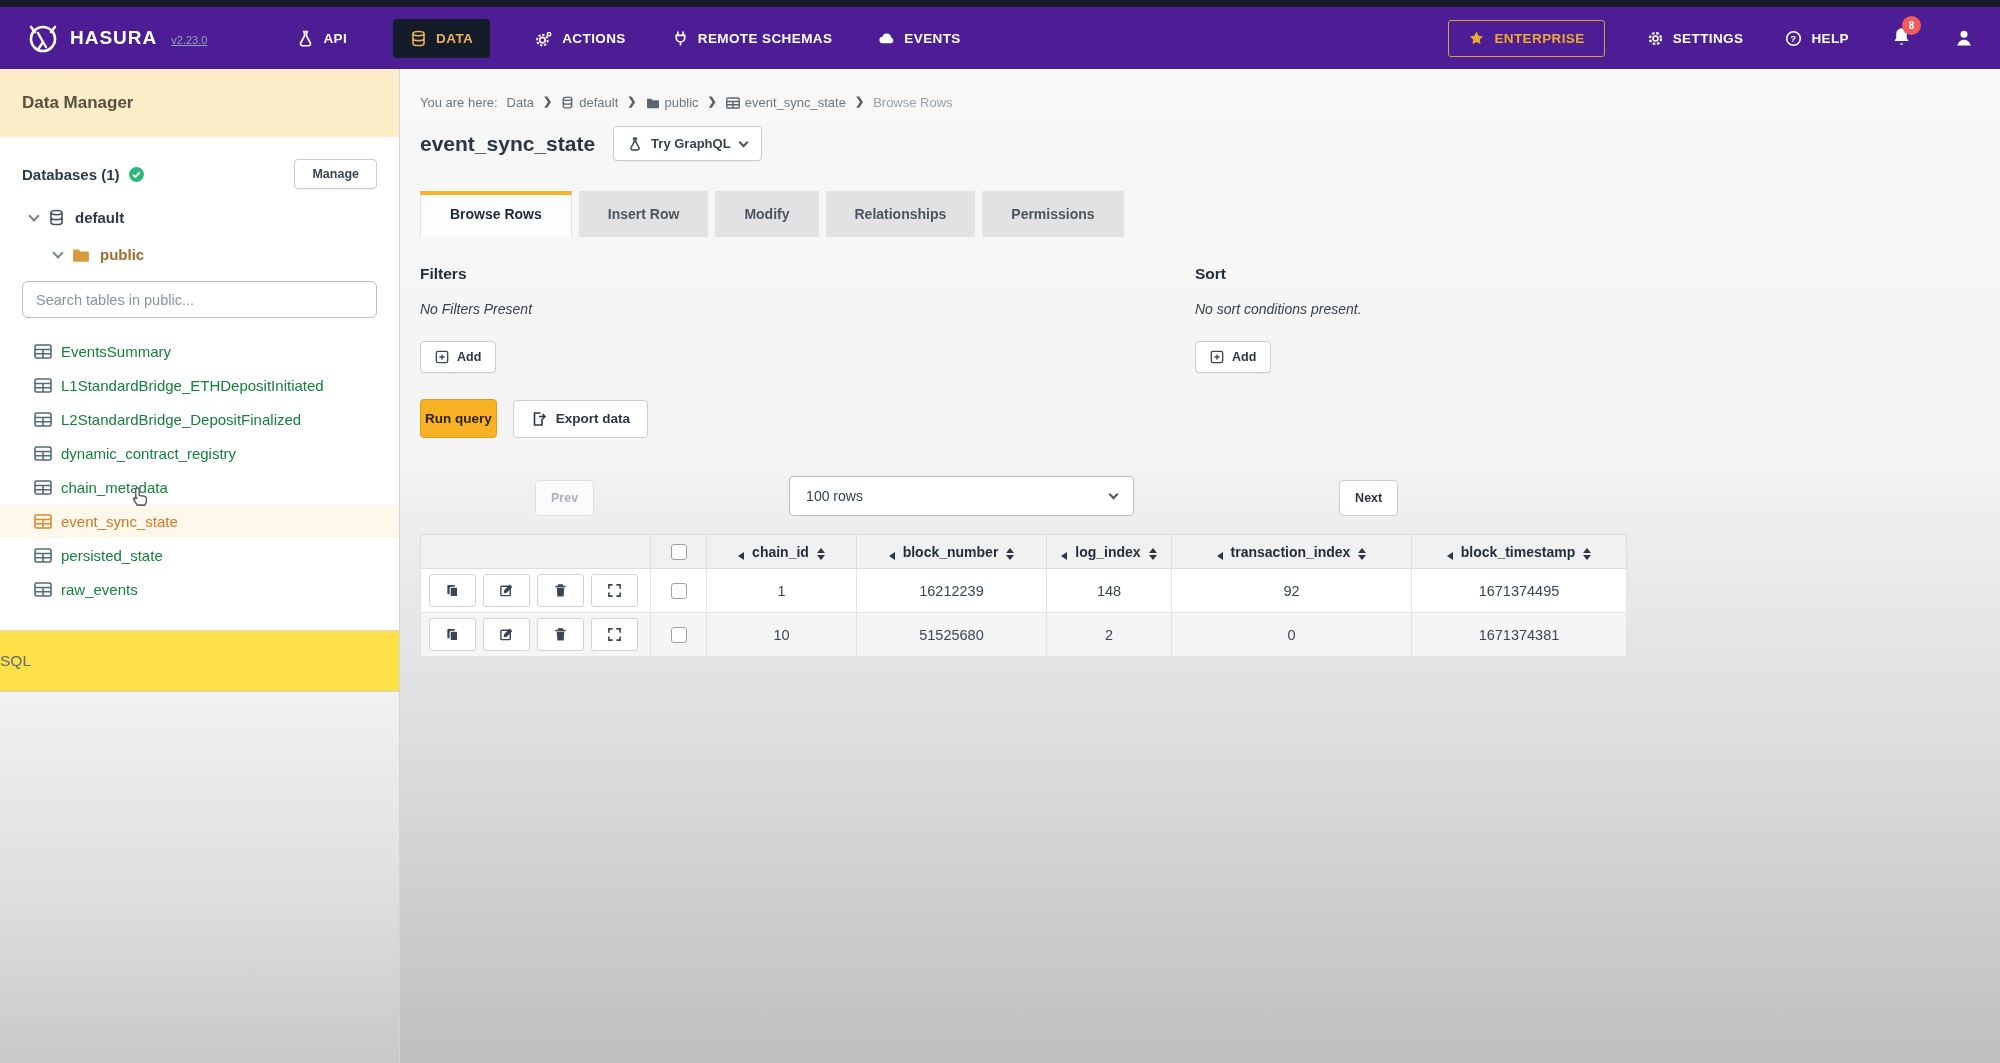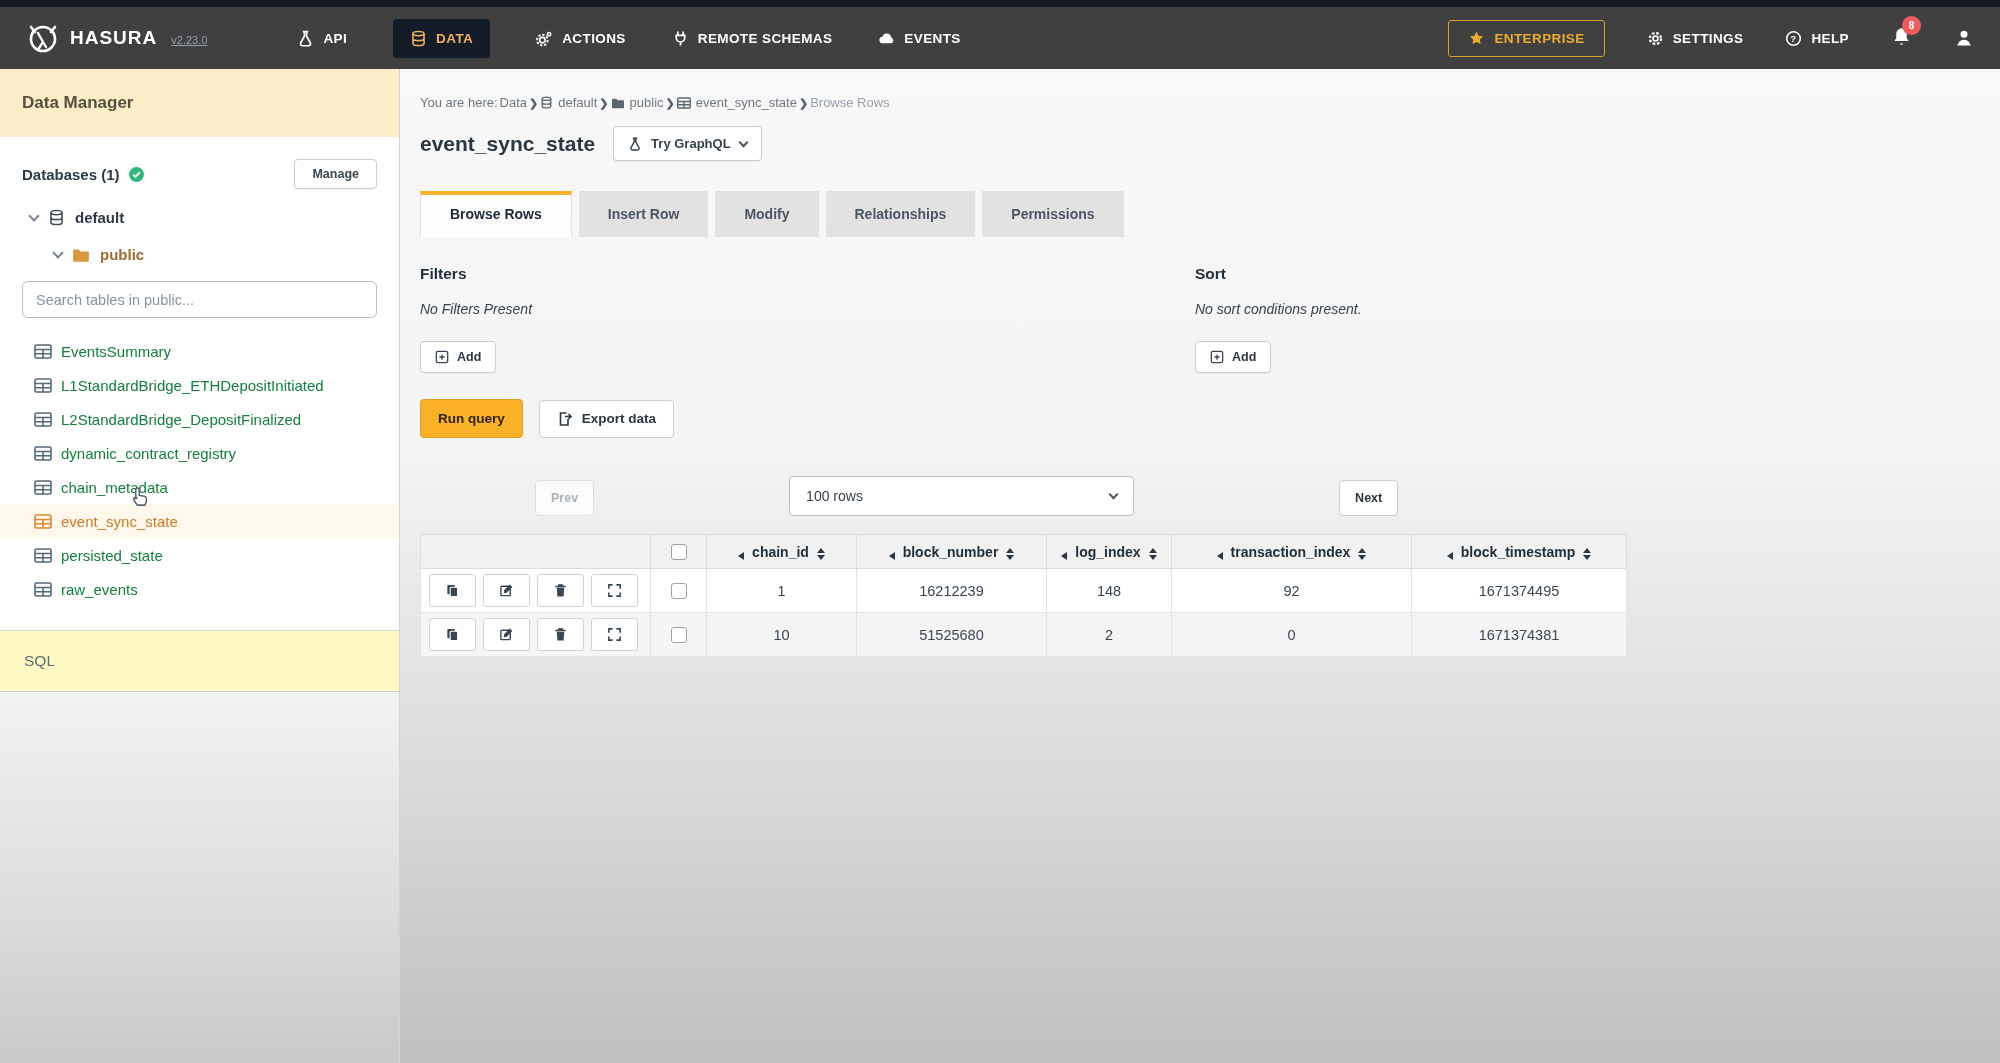--- a/index.html
+++ b/index.html
@@ -1,21 +1,21 @@
 <!DOCTYPE html>
 <html><head>
 <meta charset="utf-8">
 <style>
   * { margin:0; padding:0; box-sizing:border-box; }
   body { font-family:"Liberation Sans", sans-serif; background:#bfbfc1; }
   .app { position:relative; width:2000px; height:1063px; overflow:hidden; background:#fff; }
 
   
   .top-strip { height:7px; background:#151a23; }
-  .navbar { height:62px; background:#404040; display:flex; align-items:center; padding:0 26px; color:#fff; }
+  .navbar { height:62px; background:#4c1d95; display:flex; align-items:center; padding:0 26px; color:#fff; }
   .brand { display:flex; align-items:center; gap:10px; }
   .brand-name { font-size:19px; font-weight:bold; letter-spacing:1px; }
   .version { font-size:11px; color:#93a0b1; margin-left:4px; margin-top:3px;text-decoration:underline; }
   .nav-items { display:flex; align-items:center; gap:46px; margin-left:90px; }
   .nav-item { display:flex; align-items:center; gap:9px; font-size:13.5px; font-weight:bold; letter-spacing:.4px; cursor:pointer; }
   .nav-item.active { background:#131c28; color:#f0b259; padding:11px 17px; border-radius:4px; }
   .nicon { width:17px; height:17px; }
   .nav-right { margin-left:auto; display:flex; align-items:center; gap:42px; }
   .enterprise-btn { display:flex; align-items:center; gap:9px; border:1.5px solid #d7a229; color:#e9ac31; font-size:13.5px; font-weight:bold; letter-spacing:.4px; padding:9px 19px; border-radius:3px; cursor:pointer; }
   .nav-util { display:flex; align-items:center; gap:9px; font-size:13.5px; font-weight:bold; letter-spacing:.4px; cursor:pointer; }
@@ -38,25 +38,25 @@
   .tree-row.lvl2 { padding-left:54px; color:#a06d2f; }
   .chev-down { width:8px; height:8px; border-right:2px solid #7a8794; border-bottom:2px solid #7a8794; transform:rotate(45deg); margin-top:-4px; }
   .search-box { margin:18px 22px 0 22px; }
   .search-box input { width:100%; height:37px; border:1px solid #b6bdc5; border-radius:6px; padding:0 13px; font-size:14.5px; color:#3b4653; font-family:"Liberation Sans",sans-serif; background:#fff; }
   .search-box input::placeholder { color:#8a949e; }
   .tbl-list { margin-top:16px; }
   .tbl-item { display:flex; align-items:center; gap:9px; height:34px; padding-left:34px; font-size:15px; color:#15803d; cursor:pointer; }
   .tbl-item .ticon { color:#56697a; }
   .tbl-item.selected { color:#cf7a24; background:rgba(249,178,60,.10); }
   .tbl-item.selected .ticon { color:#d98a33; }
-  .sql-bar { height:62px; background:#fef9c3; border-top:1px solid #d8d8d8; border-bottom:1px solid #cfcfd1; display:flex; align-items:center; padding-left:24px; font-size:15.5px; color:#5f6b76; cursor:pointer; }
+  .sql-bar { height:62px; background:#fde047; border-top:1px solid #d8d8d8; border-bottom:1px solid #cfcfd1; display:flex; align-items:center; font-size:15.5px; color:#5f6b76; cursor:pointer; }
   .sb-fill { flex:1; background:linear-gradient(180deg,#f2f2f3 0%,#dedee0 55%,#c9c9cb 100%); }
 
   
-  .breadcrumb { display:flex; align-items:flex-end; gap:2px; margin-top:26px; font-size:13px; color:#6d7780; }
+  .breadcrumb { display:flex; align-items:flex-start; gap:9px; margin-top:26px; font-size:13px; color:#6d7780; }
   .crumb { display:flex; align-items:center; gap:5px; cursor:pointer; }
   .crumb.muted { color:#98a1ab; cursor:default; }
   .crumb-sep { font-weight:bold; color:#55606b; font-size:11px; }
   .title-row { display:flex; align-items:center; gap:18px; margin-top:16px; }
   .page-title { font-size:21px; font-weight:bold; color:#2d3743; }
   .graphql-btn { display:flex; align-items:center; gap:9px; background:#fff; border:1px solid #c9ced4; border-radius:4px; padding:9px 14px; font-size:13px; font-weight:bold; color:#37424d; box-shadow:0 1px 1px rgba(0,0,0,.05); cursor:pointer; }
   .chev-sm { width:7px; height:7px; border-right:2px solid #4a5560; border-bottom:2px solid #4a5560; transform:rotate(45deg); margin-top:-3px; }
 
   
   .tabs { display:flex; gap:7px; margin-top:30px; }
@@ -64,21 +64,21 @@
   .tab.active { background:#fdfdfd; color:#1f2937; border-top:4px solid #f6b12f; border-left:1px solid #e0e0e0; border-right:1px solid #e0e0e0; padding-top:11px; }
 
   
   .fs-row { display:flex; margin-top:28px; }
   .fs-col-filters { width:775px; }
   .fs-title { font-size:15.5px; font-weight:bold; color:#22303c; }
   .fs-empty { font-size:14px; font-style:italic; color:#37424d; margin-top:18px; }
   .add-btn { display:inline-flex; align-items:center; gap:8px; margin-top:24px; background:#fff; border:1px solid #c9ced4; border-radius:4px; padding:8px 14px; font-size:12.5px; font-weight:bold; color:#2d3743; box-shadow:0 1px 1px rgba(0,0,0,.05); cursor:pointer;text-align:center; }
 
   .action-row { display:flex; align-items:center; gap:16px; margin-top:26px; }
-  .run-btn { background:#f9b125; border:1px solid #dd9d1f; border-radius:4px; padding:11px 17px; font-size:13.5px; font-weight:bold; color:#2f2410; cursor:pointer; }
+  .run-btn { background:#f9b125; border:1px solid #dd9d1f; border-radius:4px; padding:11px 4px; font-size:13.5px; font-weight:bold; color:#2f2410; cursor:pointer; }
   .export-btn { display:flex; align-items:center; gap:9px; background:#fff; border:1px solid #c9ced4; border-radius:4px; padding:10px 17px; font-size:13.5px; font-weight:bold; color:#2d3743; cursor:pointer; }
 
   
   .pag-row { display:flex; align-items:flex-end; margin-top:38px; width:1206px; }
   .prev-btn { margin-left:115px; background:#fbfbfb; border:1px solid #dcdfe2; border-radius:4px; padding:10px 15px; font-size:12.5px; font-weight:bold; color:#aab2ba; cursor:pointer; }
   .rows-select { margin-left:195px; width:345px; height:40px; background:#fff; border:1px solid #b6bdc5; border-radius:4px; display:flex; align-items:center; padding:0 16px; font-size:14px; color:#37424d; cursor:pointer; }
   .rows-select .chev-sm { margin-left:auto; }
   .next-btn { margin-left:205px; background:#fff; border:1px solid #c9ced4; border-radius:4px; padding:10px 15px; font-size:12.5px; font-weight:bold; color:#2d3743; cursor:pointer; }
 
   

